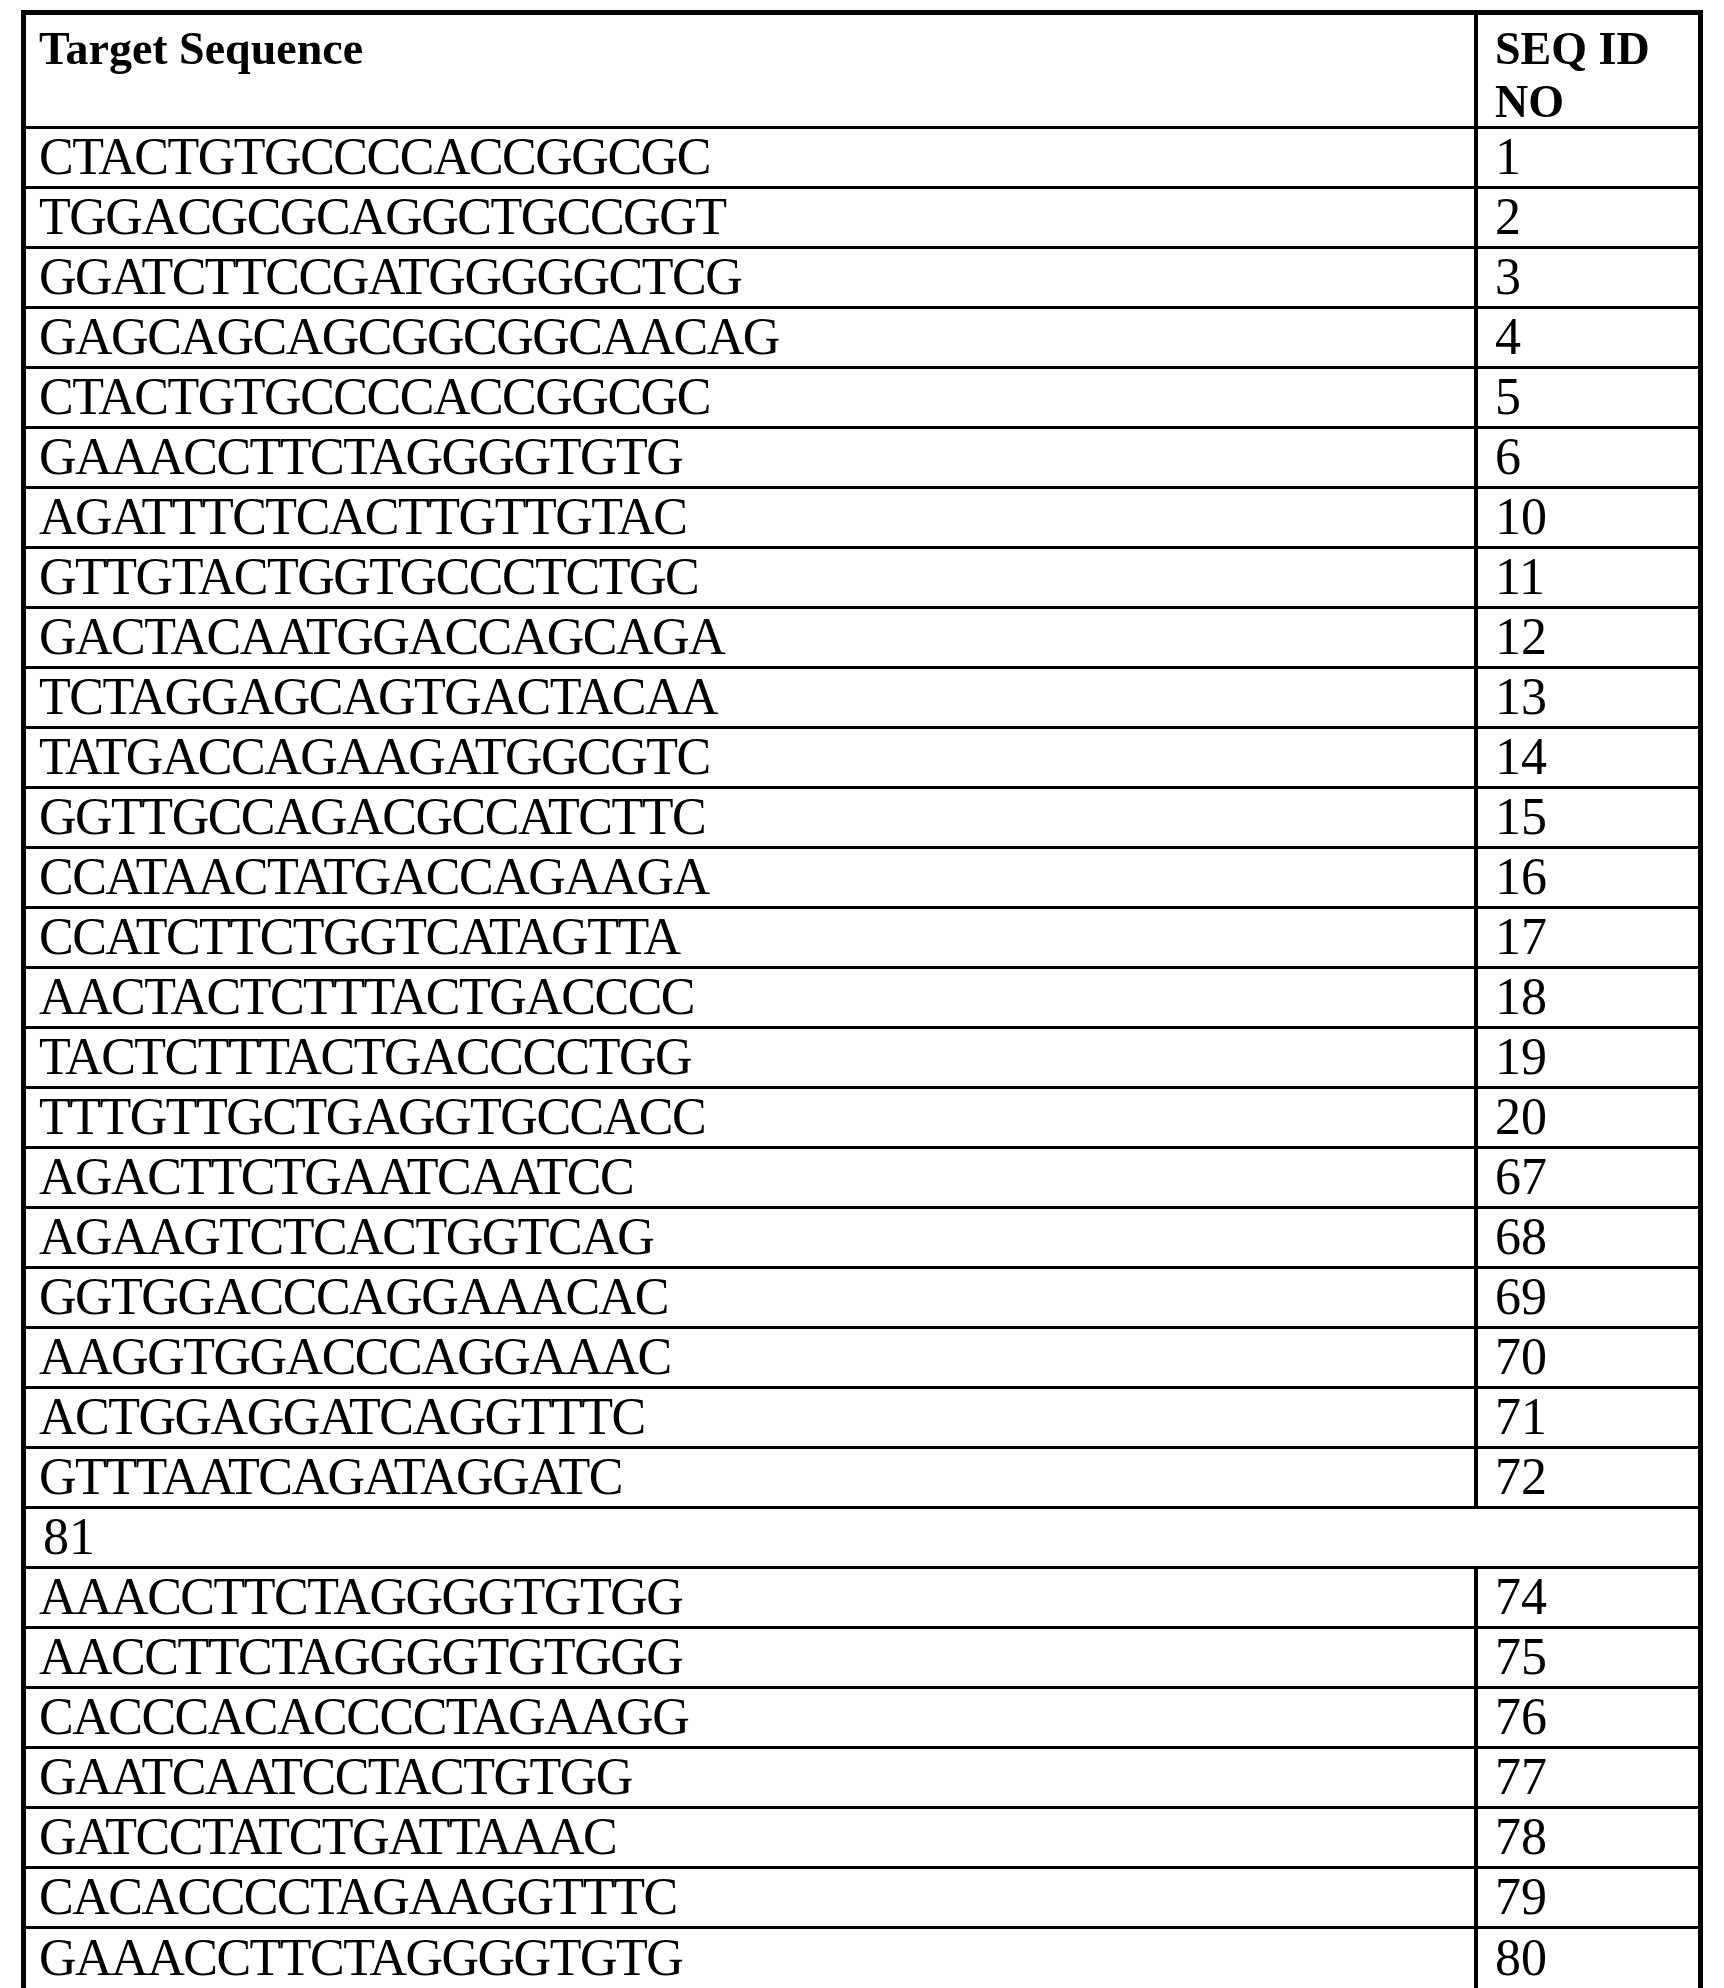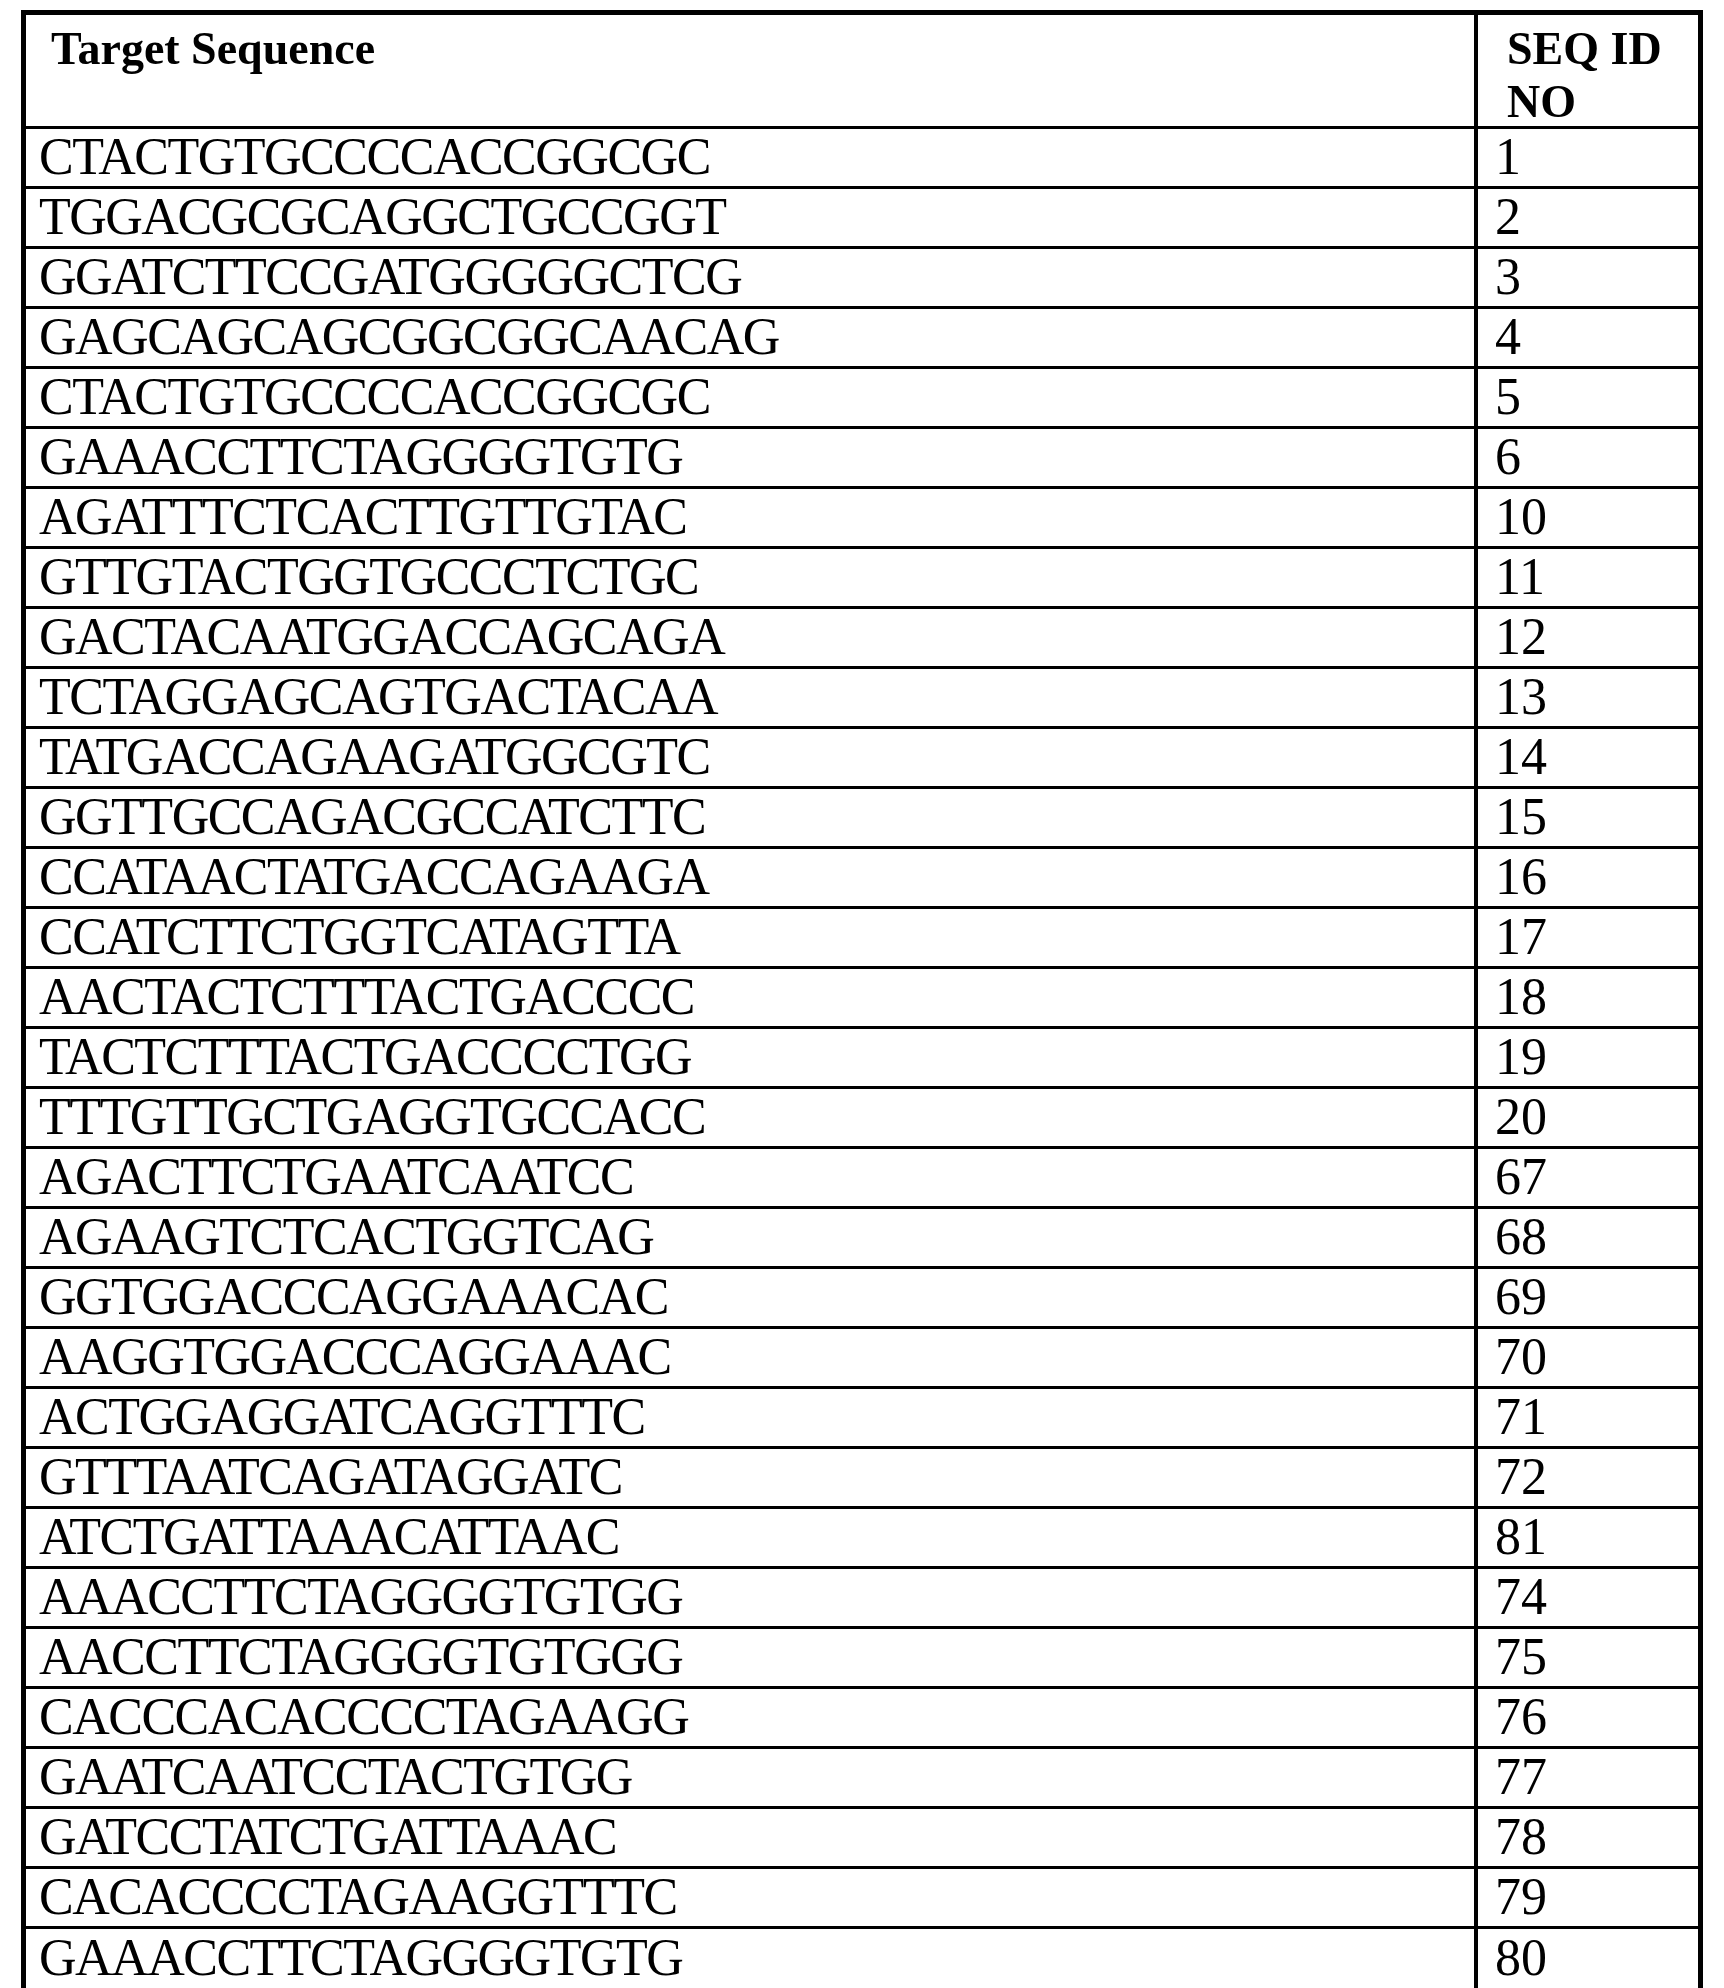--- a/index.html
+++ b/index.html
@@ -21,21 +21,21 @@
   }
   .cell-id{
     flex:1;box-sizing:border-box;
     padding:2px 8px 4px 17px;
     display:flex;align-items:center;
   }
   .header-row{height:114px;}
   .header-row .cell-seq,.header-row .cell-id{align-items:flex-start;}
   .header-text{
     font-weight:bold;font-size:46px;line-height:1.15;
-    letter-spacing:0px;padding-top:6px;margin-left:12px;
+    letter-spacing:0px;padding-top:6px;
   }
   .hdr-id{width:180px;}
   .data-row{height:60px;}
   .seq-text,.id-text{
     font-size:52px;letter-spacing:-1.5px;line-height:1;
     white-space:nowrap;
   }
   .id-text{letter-spacing:0px;}
 </style>
 </head>
@@ -230,23 +230,20 @@
         </div>
         <div class="row data-row">
           <div class="cell-seq">
             <div class="seq-text">GTTTAATCAGATAGGATC</div>
           </div>
           <div class="cell-id">
             <div class="id-text">72</div>
           </div>
         </div>
         <div class="row data-row">
-          <div class="cell-seq">
-            <div class="seq-text">ATCTGATTAAACATTAAC</div>
-          </div>
           <div class="cell-id">
             <div class="id-text">81</div>
           </div>
         </div>
         <div class="row data-row">
           <div class="cell-seq">
             <div class="seq-text">AAACCTTCTAGGGGTGTGG</div>
           </div>
           <div class="cell-id">
             <div class="id-text">74</div>

